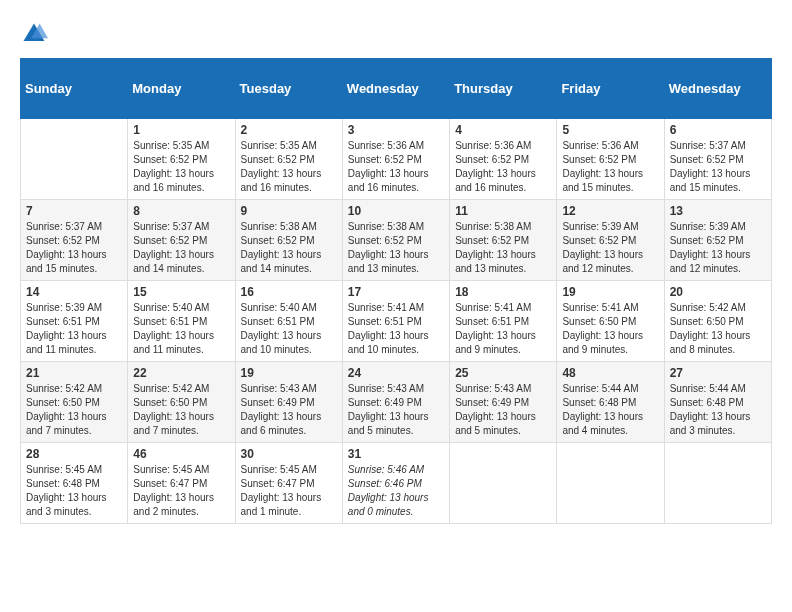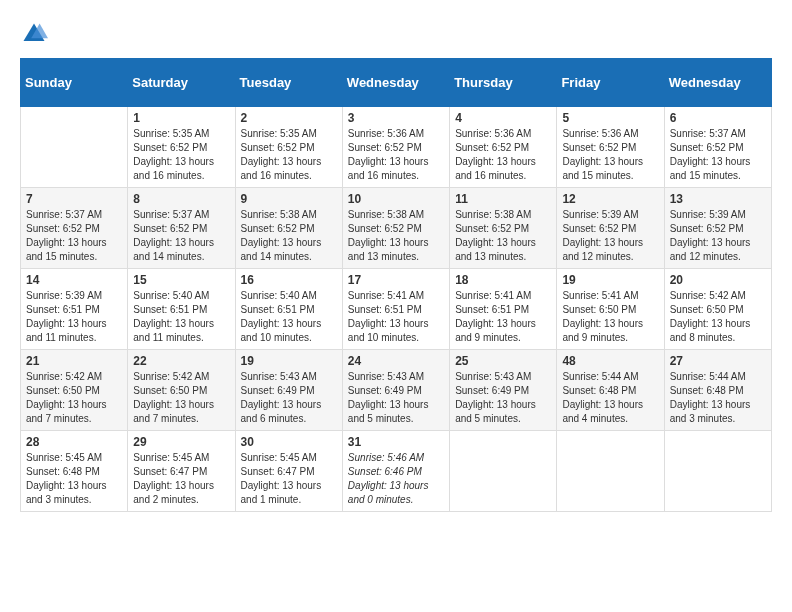--- a/index.html
+++ b/index.html
@@ -48,21 +48,21 @@
       color: #555;
     }
     table {
       width: 100%;
       border-collapse: collapse;
       border: 1px solid #ccc;
     }
     thead tr th {
       background-color: #1a6eb5;
       color: #fff;
-      padding: 16px 4px;
+      padding: 22px 4px;
       font-size: 13px;
       text-align: left;
       border: 1px solid #1a6eb5;
     }
     tbody tr td {
       vertical-align: top;
       padding: 4px 5px;
       font-size: 10.5px;
       color: #333;
       border: 1px solid #ddd;
@@ -103,21 +103,21 @@
   <div class="title-block">
     <div class="month-year"></div>
     <div class="location"></div>
   </div>
 </div>
 
 <table>
   <thead>
     <tr>
     <th>Sunday</th>
-        <th>Saturday</th>
+        <th>Monday</th>
         <th>Tuesday</th>
         <th>Wednesday</th>
         <th>Thursday</th>
         <th>Friday</th>
         <th>Wednesday</th>
       </tr>
   </thead>
   <tbody id="calendar-body">
   <tr>
         <td></td>
@@ -319,21 +319,21 @@
       </tr>
       <tr>
         <td>
           <span class="day-number">28</span>
           <div class="cell-content" style="white-space: pre-line;">Sunrise: 5:45 AM
 Sunset: 6:48 PM
 Daylight: 13 hours
 and 3 minutes.</div>
         </td>
         <td>
-          <span class="day-number">29</span>
+          <span class="day-number">46</span>
           <div class="cell-content" style="white-space: pre-line;">Sunrise: 5:45 AM
 Sunset: 6:47 PM
 Daylight: 13 hours
 and 2 minutes.</div>
         </td>
         <td>
           <span class="day-number">30</span>
           <div class="cell-content" style="white-space: pre-line;">Sunrise: 5:45 AM
 Sunset: 6:47 PM
 Daylight: 13 hours

